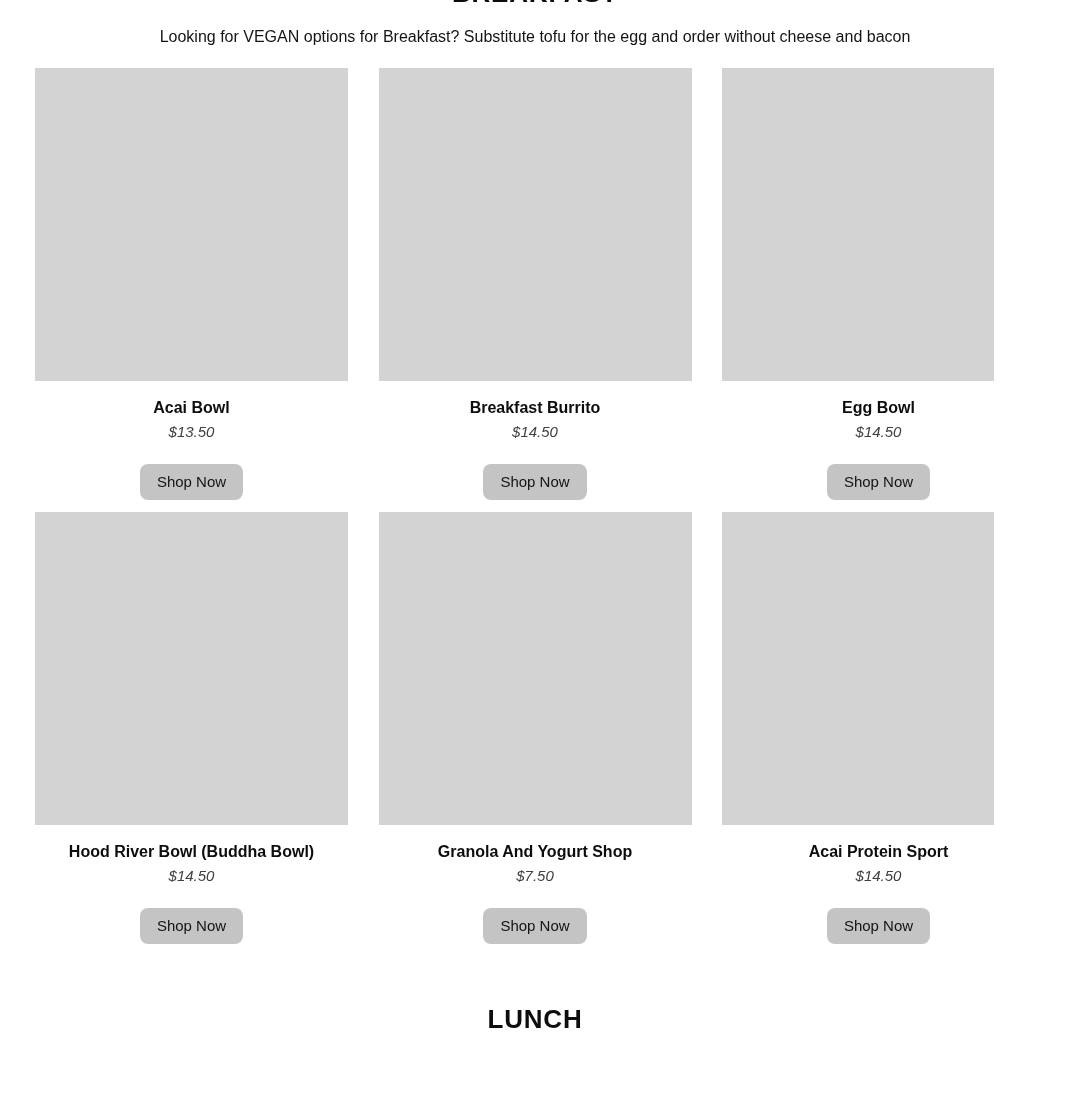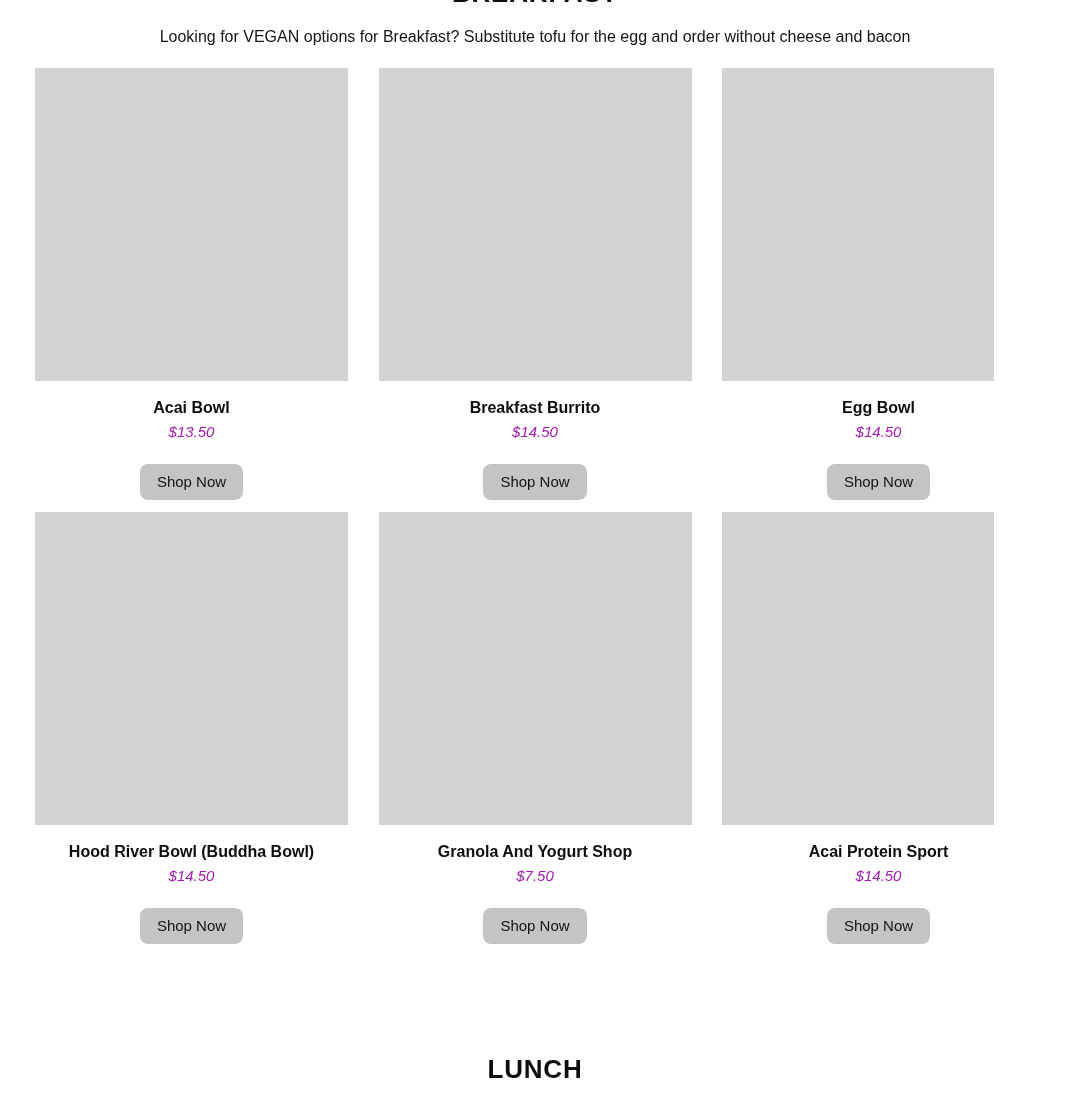--- a/index.html
+++ b/index.html
@@ -90,21 +90,21 @@
     margin: 17px 0 0 0;
     white-space: nowrap;
   }
 
   .card-price {
     font-size: 15px;
     font-style: italic;
     font-weight: 400;
     line-height: 20px;
     text-align: center;
-    color: #a21caf;
+    color: #404040;
     margin: 4px 0 0 0;
   }
 
   .shop-btn {
     margin-top: 22px;
     min-width: 97px;
     height: 36px;
     padding: 0 17px;
     background: #c4c4c4;
     border: none;
@@ -114,21 +114,21 @@
     font-weight: 400;
     color: #131313;
     line-height: 36px;
     text-align: center;
     cursor: pointer;
   }
 
   
   .lunch-head {
     text-align: center;
-    margin-top: 110px;
+    margin-top: 60px;
   }
 </style>
 </head>
 <body>
 
 <div class="viewport">
   <div class="page">
     <div class="wrap">
 
       <div class="section-head">

